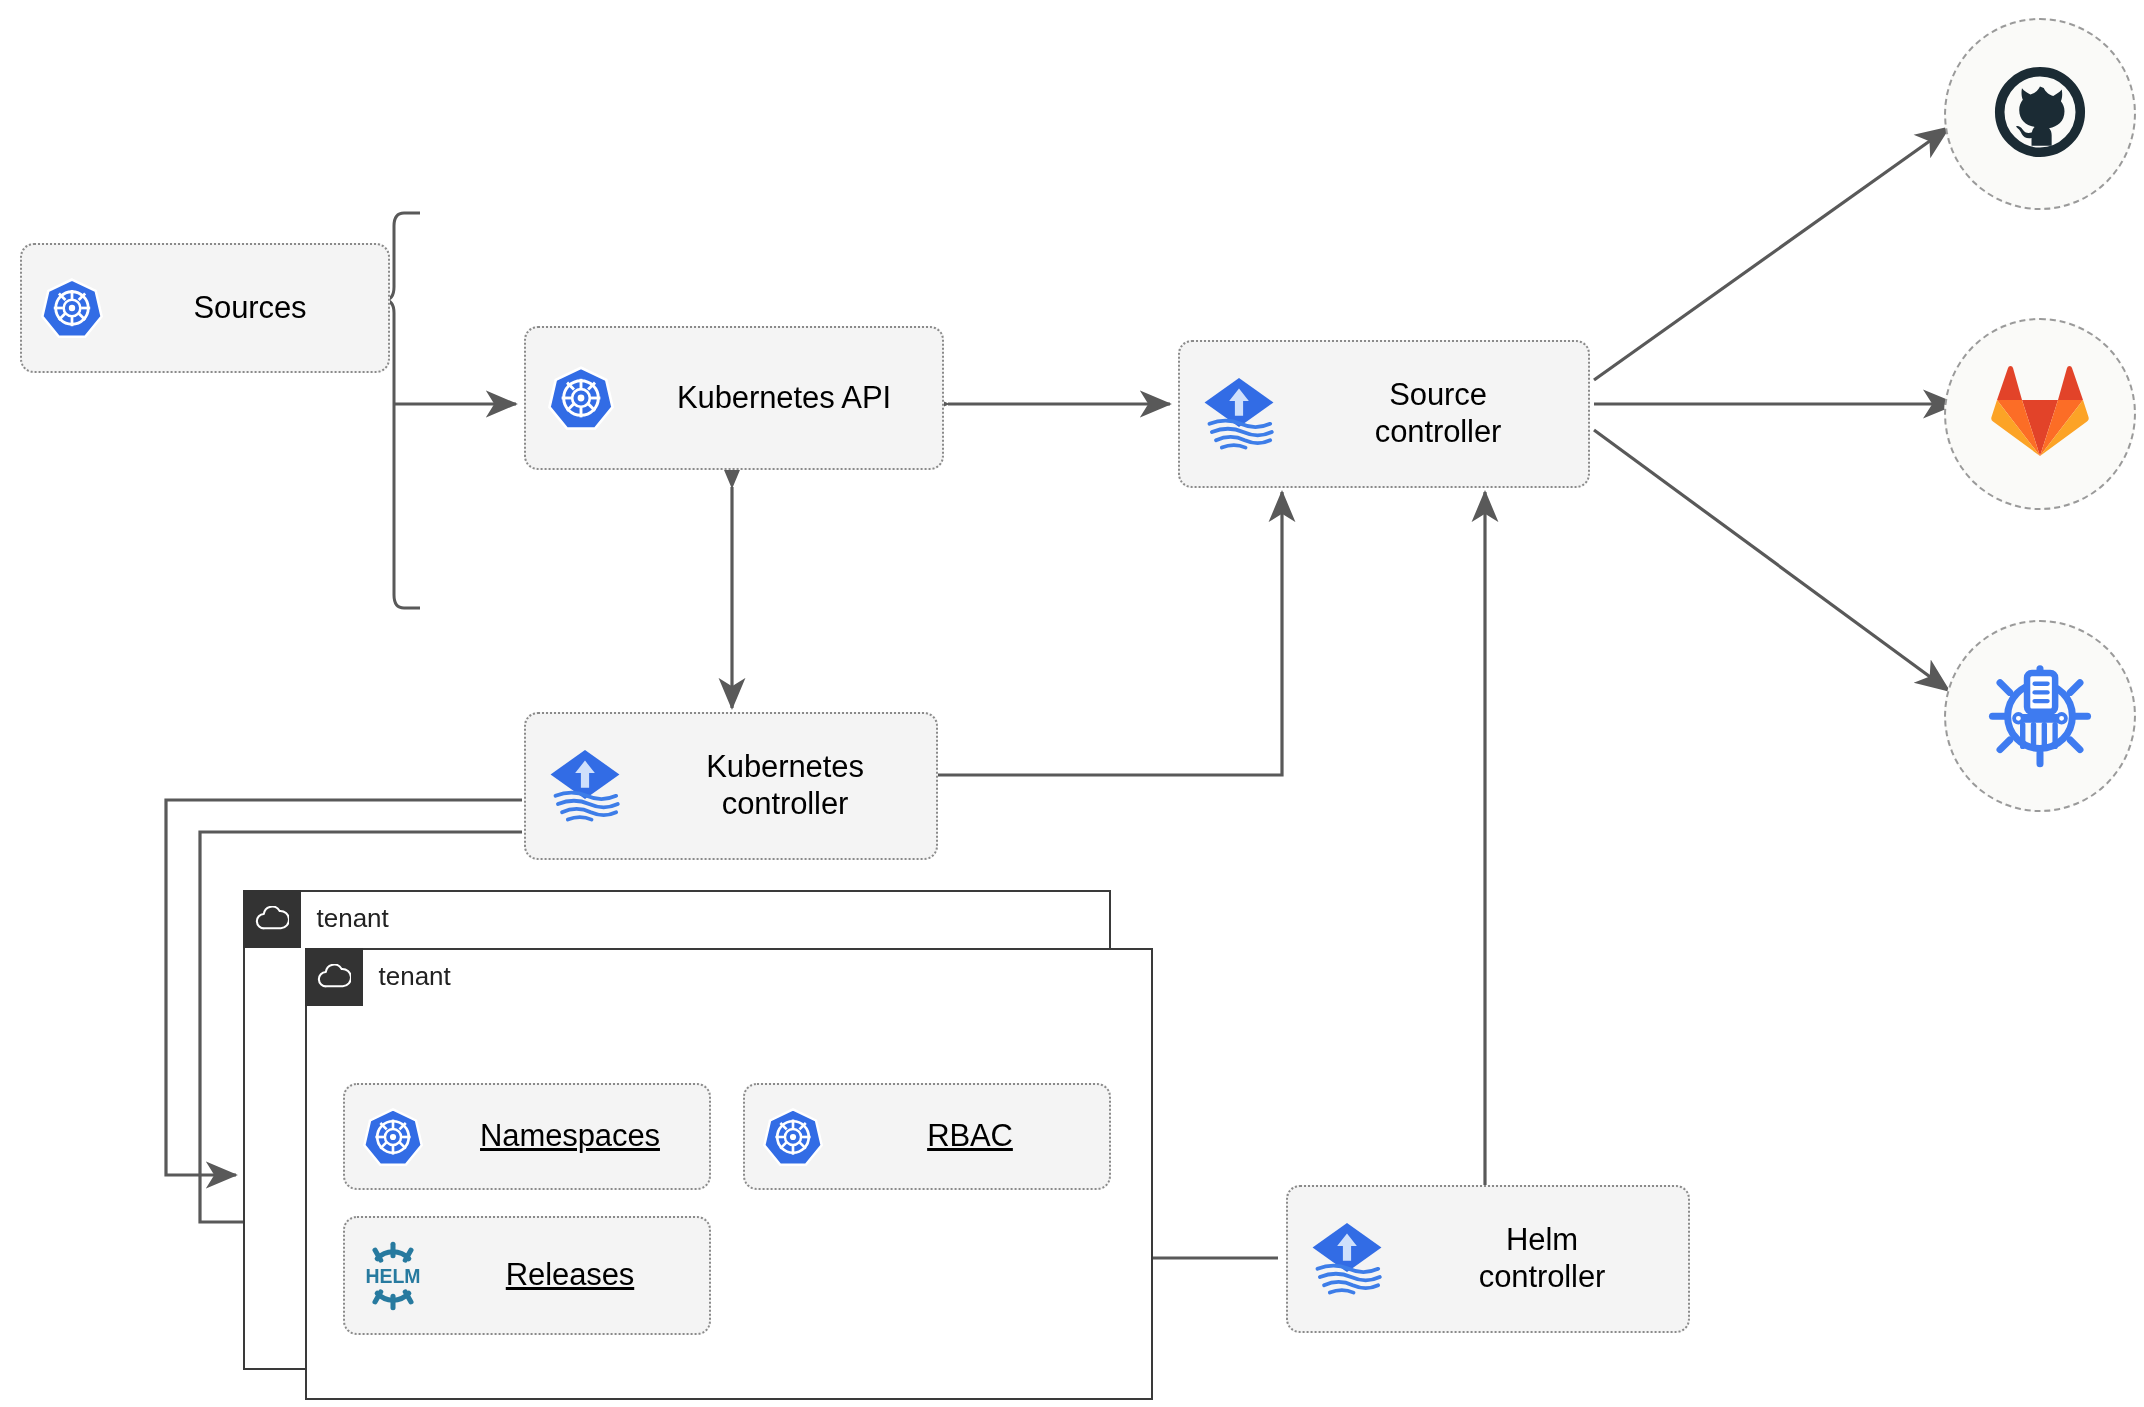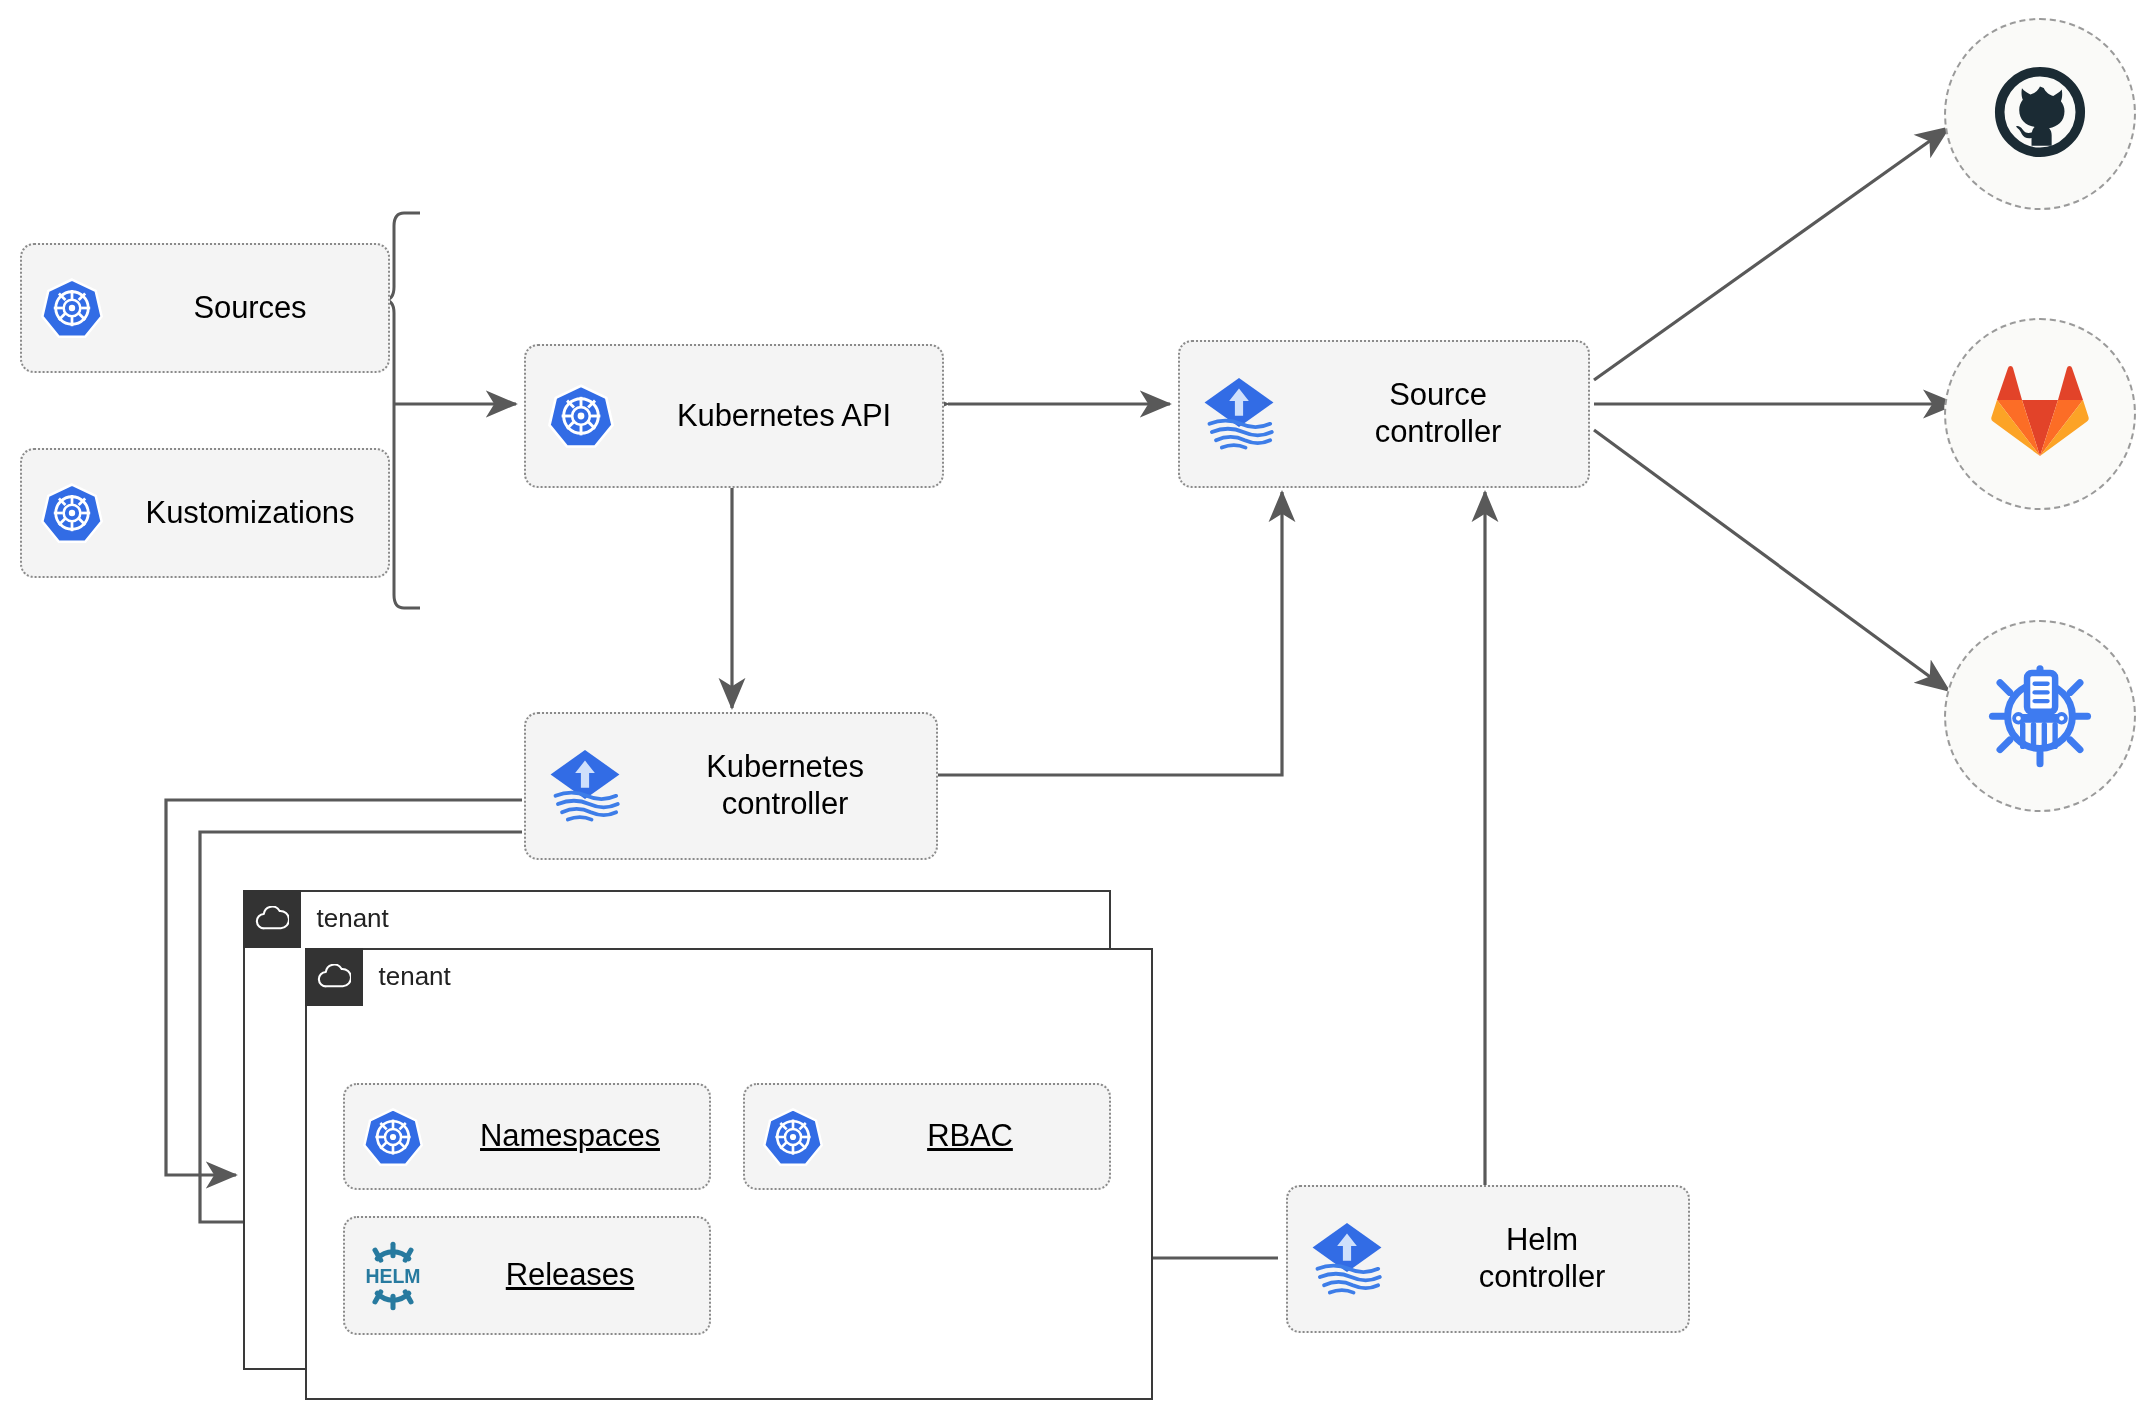--- a/index.html
+++ b/index.html
@@ -181,43 +181,22 @@
           <path d="M46.6 18.1 l-2 -2 l-6.7 6.7 l2 2 z"></path>
           <path d="M26 38.7 l-2 -2 l-6.7 6.7 l2 2 z"></path>
         </g>
         <circle cx="32" cy="32" r="16.8" fill="none" stroke="#ffffff" stroke-width="2.9"></circle>
         <circle cx="32" cy="32" r="8.6" fill="none" stroke="#ffffff" stroke-width="2.6"></circle>
       </svg>
     </span>
     <span class="label">Sources</span>
   </div>
 
-  <div class="node" style="left:20px; top:448px; width:370px; height:130px;">
-    <span class="ico" style="width:100px;">
-      <svg width="62" height="62" viewBox="0 0 64 64" xmlns="http://www.w3.org/2000/svg">
-        <path d="M32 2.6 L56.5 14.4 L62.6 40.8 L45.6 61.6 L18.4 61.6 L1.4 40.8 L7.5 14.4 Z" fill="#326CE5" stroke="#ffffff" stroke-width="2.6"></path>
-        <g fill="#ffffff">
-          <circle cx="32" cy="32" r="3.3"></circle>
-          <path d="M30.6 13.4 h2.8 v9.4 h-2.8 z"></path>
-          <path d="M30.6 41.3 h2.8 v9.5 h-2.8 z"></path>
-          <path d="M13.2 30.6 h9.4 v2.8 h-9.4 z"></path>
-          <path d="M41.4 30.6 h9.4 v2.8 h-9.4 z"></path>
-          <path d="M17.5 18.1 l2 -2 l6.7 6.7 l-2 2 z"></path>
-          <path d="M38.1 38.7 l2 -2 l6.6 6.7 l-2 2 z"></path>
-          <path d="M46.6 18.1 l-2 -2 l-6.7 6.7 l2 2 z"></path>
-          <path d="M26 38.7 l-2 -2 l-6.7 6.7 l2 2 z"></path>
-        </g>
-        <circle cx="32" cy="32" r="16.8" fill="none" stroke="#ffffff" stroke-width="2.9"></circle>
-        <circle cx="32" cy="32" r="8.6" fill="none" stroke="#ffffff" stroke-width="2.6"></circle>
-      </svg>
-    </span>
-    <span class="label">Kustomizations</span>
-  </div>
-
-  <div class="node" style="left:524px; top:344px; width:420px; height:144px;">
+
+  <div class="node" style="left:524px; top:326px; width:420px; height:144px;">
     <span class="ico" style="width:110px;">
       <svg width="66" height="66" viewBox="0 0 64 64" xmlns="http://www.w3.org/2000/svg">
         <path d="M32 2.6 L56.5 14.4 L62.6 40.8 L45.6 61.6 L18.4 61.6 L1.4 40.8 L7.5 14.4 Z" fill="#326CE5" stroke="#ffffff" stroke-width="2.6"></path>
         <g fill="#ffffff">
           <circle cx="32" cy="32" r="3.3"></circle>
           <path d="M30.6 13.4 h2.8 v9.4 h-2.8 z"></path>
           <path d="M30.6 41.3 h2.8 v9.5 h-2.8 z"></path>
           <path d="M13.2 30.6 h9.4 v2.8 h-9.4 z"></path>
           <path d="M41.4 30.6 h9.4 v2.8 h-9.4 z"></path>
           <path d="M17.5 18.1 l2 -2 l6.7 6.7 l-2 2 z"></path>

